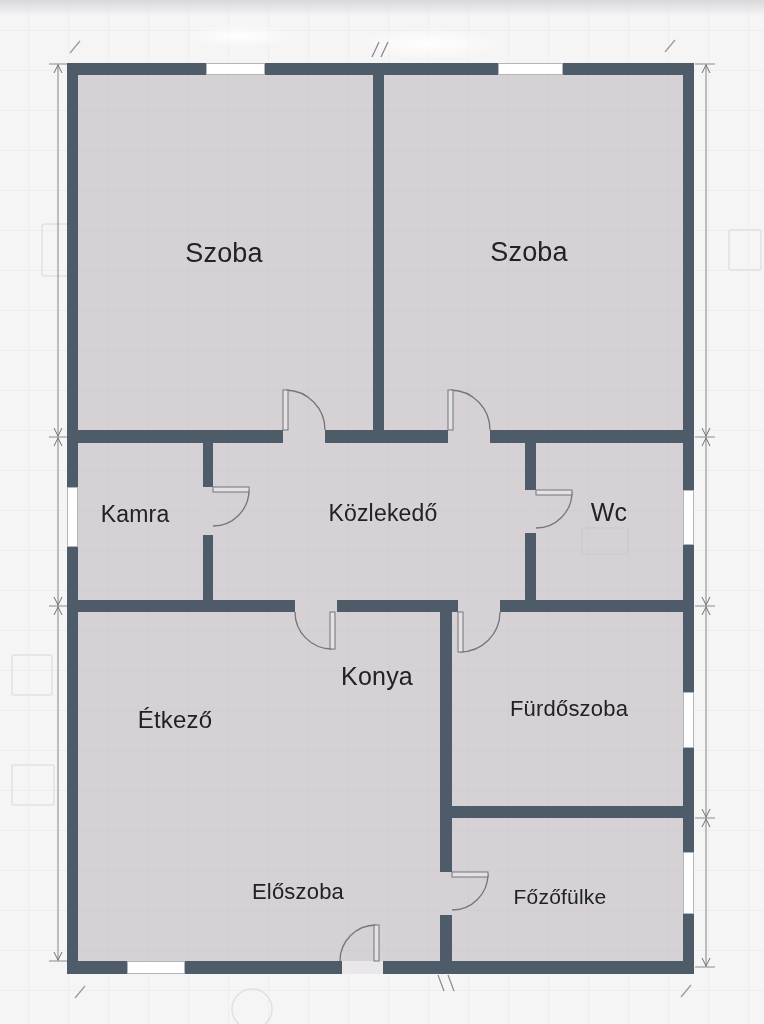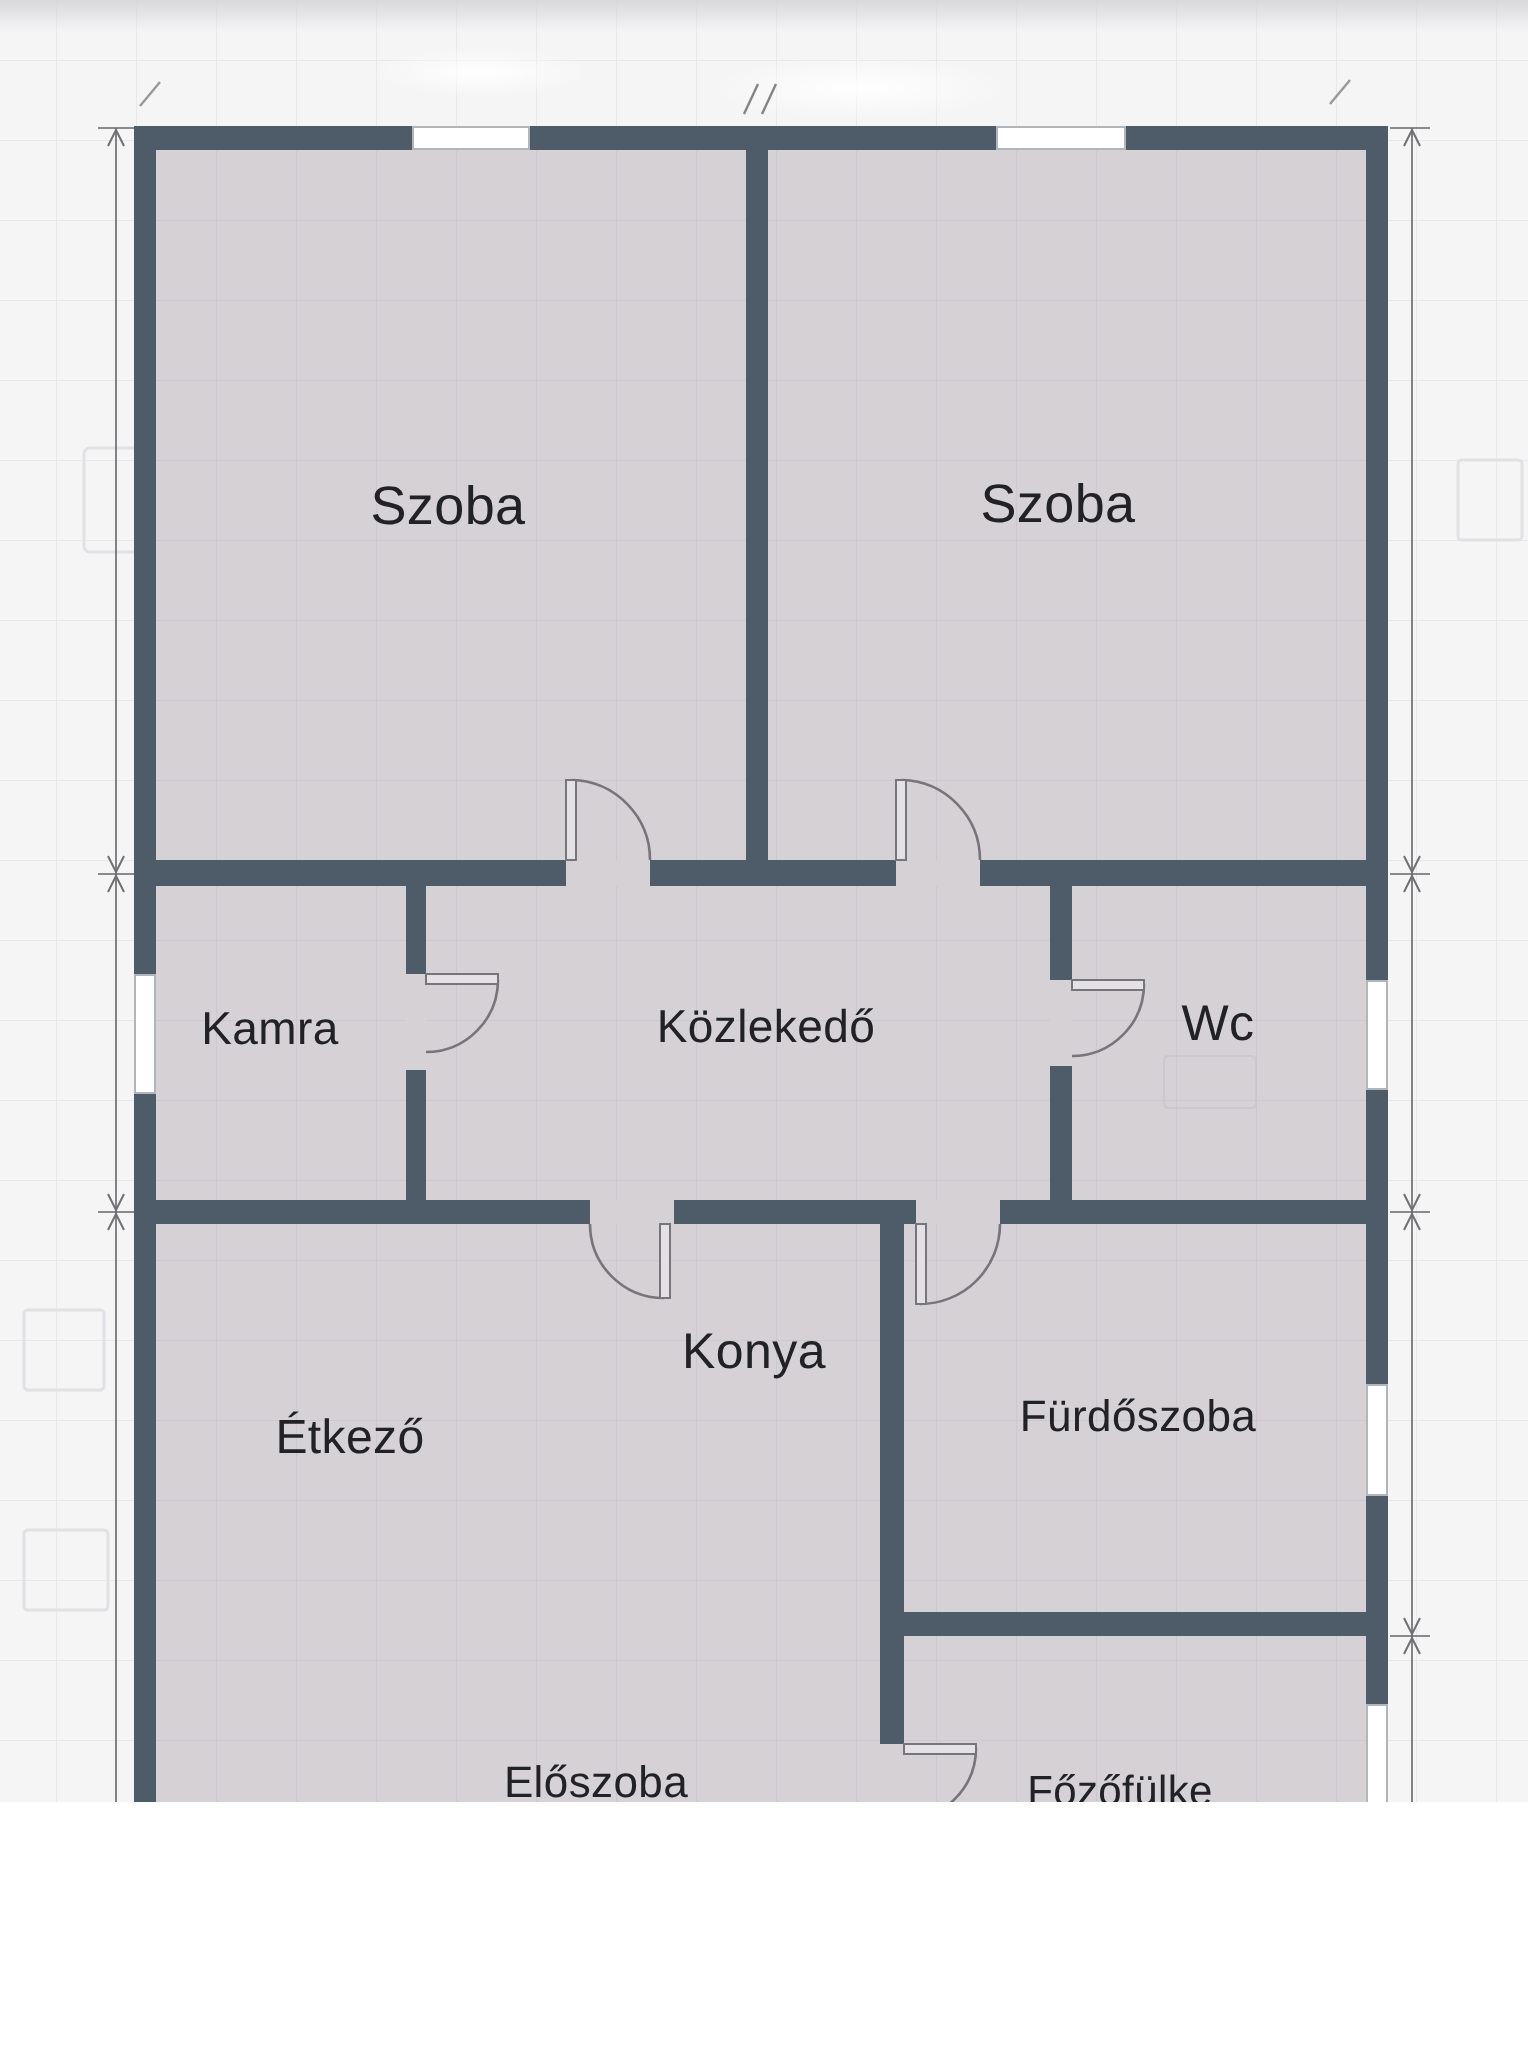--- a/index.html
+++ b/index.html
@@ -1,19 +1,19 @@
 <!DOCTYPE html>
 <html><head>
 <meta charset="utf-8">
 <style>
   html, body { margin: 0; padding: 0; background: #ffffff; }
   .screen {
     position: relative;
     width: 764px;
-    height: 901px;
+    height: 1024px;
     overflow: hidden;
     background: #f5f5f6;
     font-family: "Liberation Sans", sans-serif;
   }
   svg text {
     font-family: "Liberation Sans", sans-serif;
     font-weight: 500;
     letter-spacing: 0.2px;
   }
 </style>

